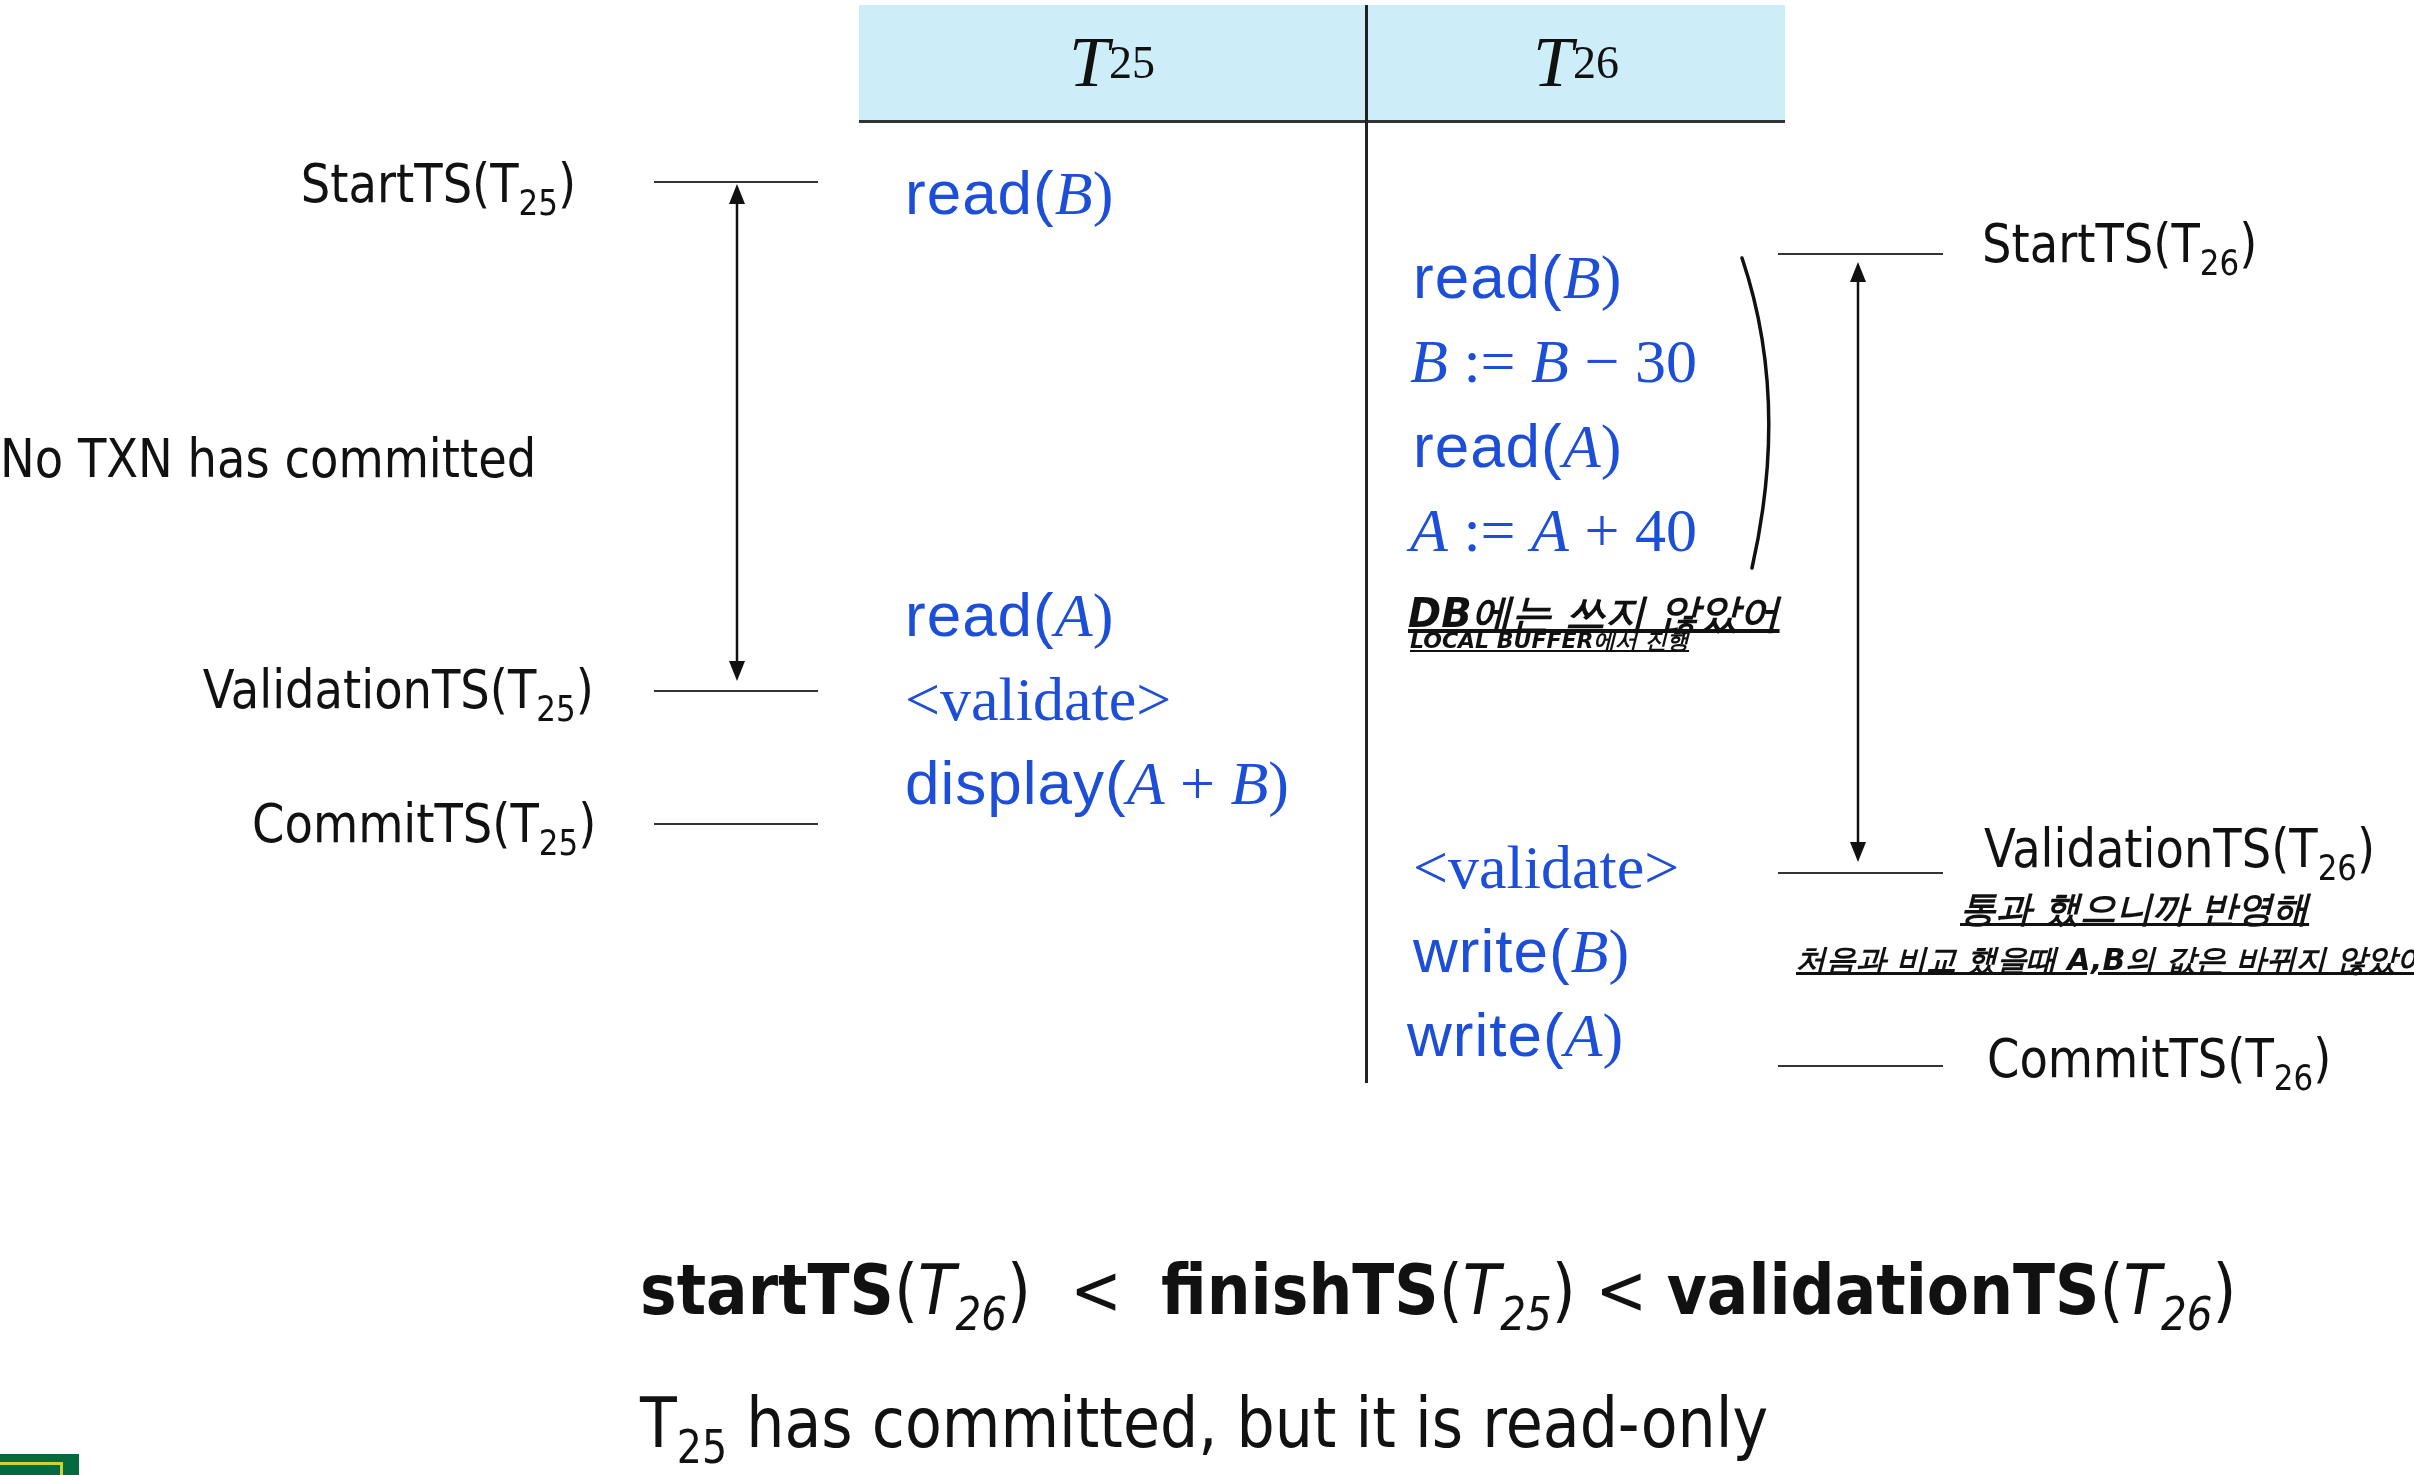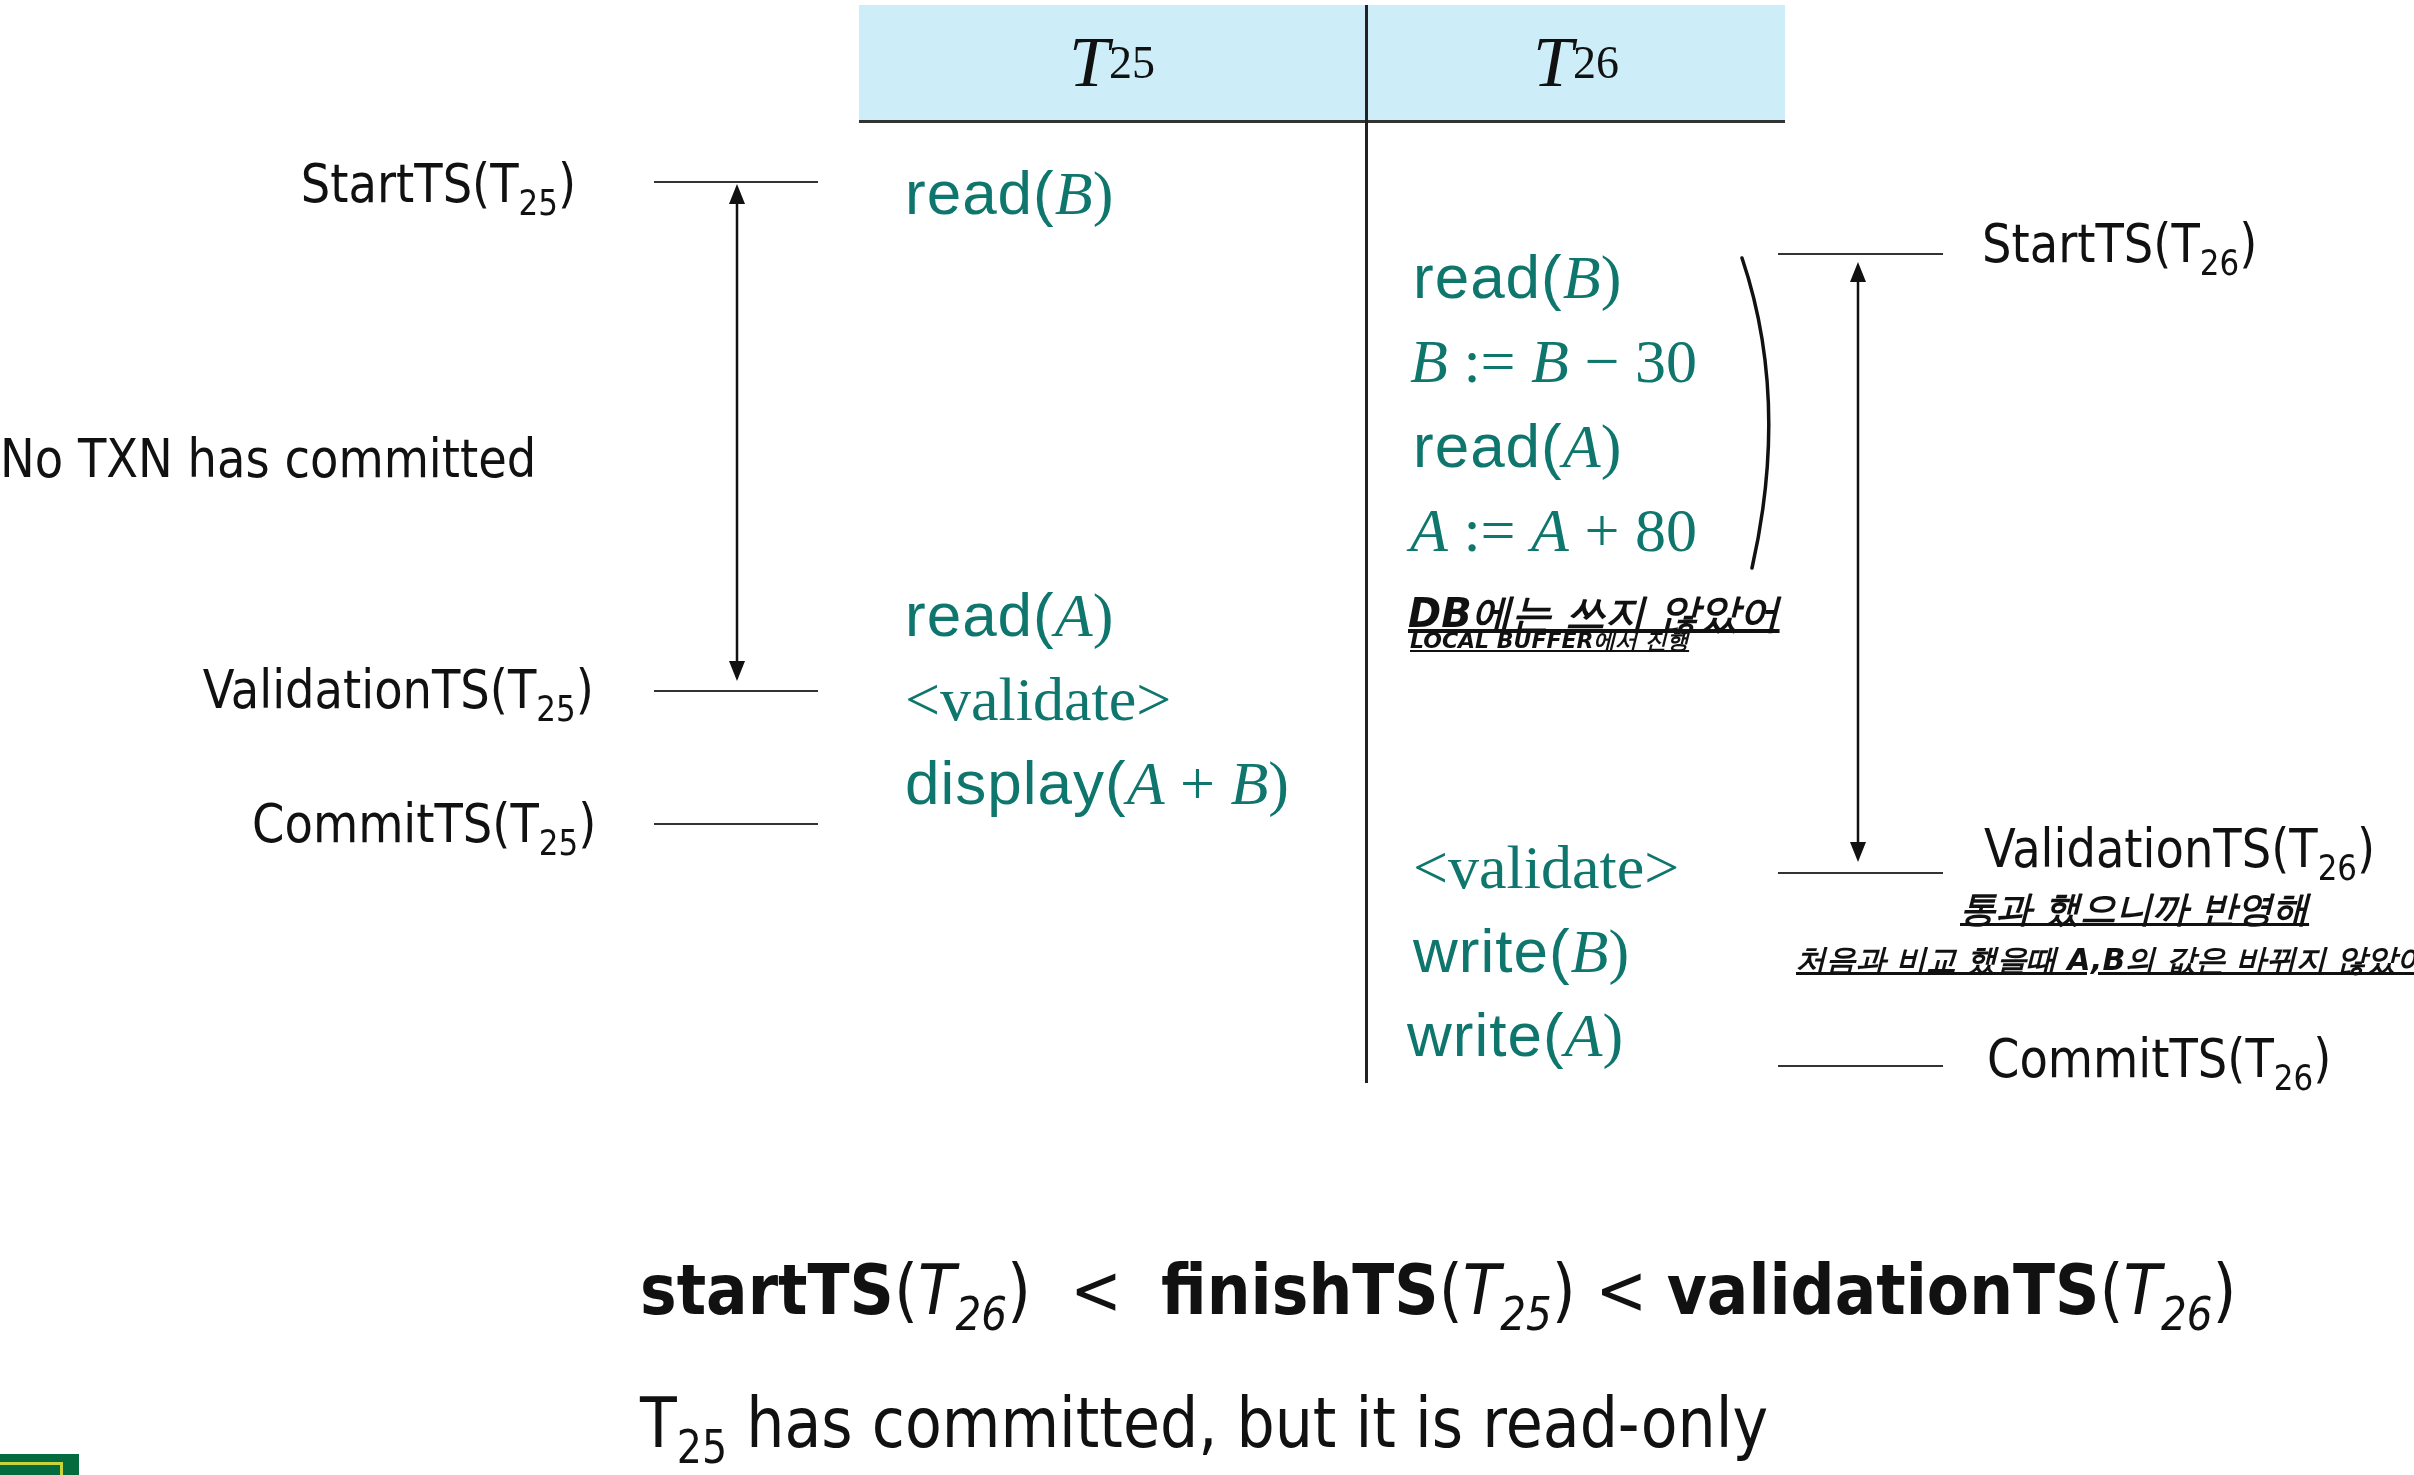--- a/index.html
+++ b/index.html
@@ -1,21 +1,21 @@
 <!DOCTYPE html>
 <html><head>
 <meta charset="utf-8">
 <style>
   html, body { margin:0; padding:0; background:#ffffff; }
   body { width:2414px; height:1475px; position:relative; overflow:hidden; color:#111; }
   .hdr { position:absolute; top:5px; left:859px; width:926px; height:115px; background:#cdedf9; border-bottom:3px solid #333; }
   .hdr-cell { position:absolute; top:0; height:115px; display:flex; align-items:center; justify-content:center; font-family:"Liberation Serif", serif; font-style:italic; font-size:72px; color:#111; }
   .hdr-cell sub { font-size:46px; font-style:normal; vertical-align:-0.35em; }
   .vdiv { position:absolute; left:1365px; top:5px; width:3px; height:1078px; background:#222; }
-  .op { position:absolute; font-size:62px; line-height:1; color:#0f766e; white-space:nowrap; }
+  .op { position:absolute; font-size:62px; line-height:1; color:#1d4ed8; white-space:nowrap; }
   .op .kw { font-family:"Liberation Sans", sans-serif; letter-spacing:1px; }
   .op .var { font-family:"Liberation Serif", serif; font-style:italic; }
   .op .ser { font-family:"Liberation Serif", serif; }
   .lbl { position:absolute; font-family:"DejaVu Sans", sans-serif; font-size:54px; line-height:1; color:#111; white-space:nowrap; transform:scaleX(0.86); transform-origin:left center; }
   .lbl sub { font-size:36px; vertical-align:-0.35em; }
   .lbl-r { transform-origin:right center; }
   .tick { position:absolute; height:2px; background:#333; }
   .hand { position:absolute; font-family:"DejaVu Sans", sans-serif; font-style:italic; color:#111; white-space:nowrap; font-weight:bold;text-decoration:underline; }
   .formula { position:absolute; left:640px; top:1255px; font-family:"DejaVu Sans", sans-serif; font-size:70px; line-height:1; white-space:nowrap; transform:scaleX(0.88); transform-origin:left center; }
   .formula b { font-weight:bold; }
@@ -58,21 +58,21 @@
 <div class="op" style="left:1413px; top:246px;">
   <span class="kw">read(</span><span class="var">B</span><span class="ser">)</span>
 </div>
 <div class="op" style="left:1410px; top:330px;">
   <span class="var">B</span><span class="ser"> := </span><span class="var">B</span><span class="ser"> − 30</span>
 </div>
 <div class="op" style="left:1413px; top:415px;">
   <span class="kw">read(</span><span class="var">A</span><span class="ser">)</span>
 </div>
 <div class="op" style="left:1410px; top:499px;">
-  <span class="var">A</span><span class="ser"> := </span><span class="var">A</span><span class="ser"> + 80</span>
+  <span class="var">A</span><span class="ser"> := </span><span class="var">A</span><span class="ser"> + 40</span>
 </div>
 <div class="op" style="left:1413px; top:836px;">
   <span class="ser">&lt;validate&gt;</span>
 </div>
 <div class="op" style="left:1413px; top:920px;">
   <span class="kw">write(</span><span class="var">B</span><span class="ser">)</span>
 </div>
 <div class="op" style="left:1407px; top:1004px;">
   <span class="kw">write(</span><span class="var">A</span><span class="ser">)</span>
 </div>

